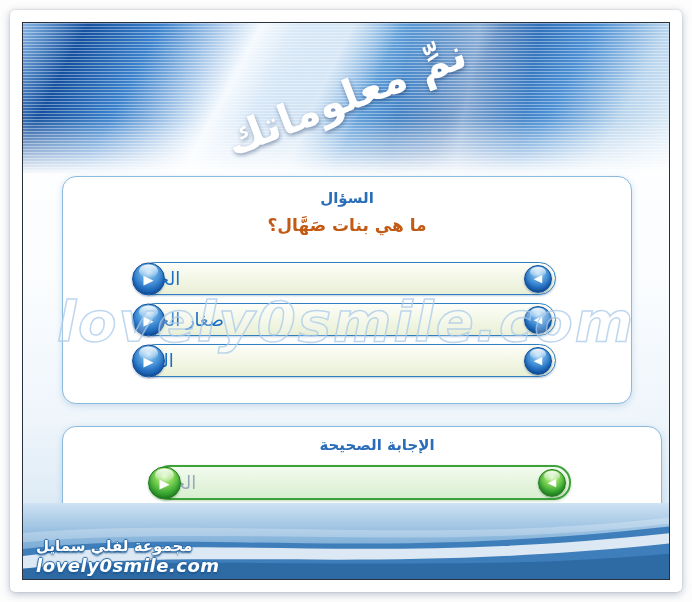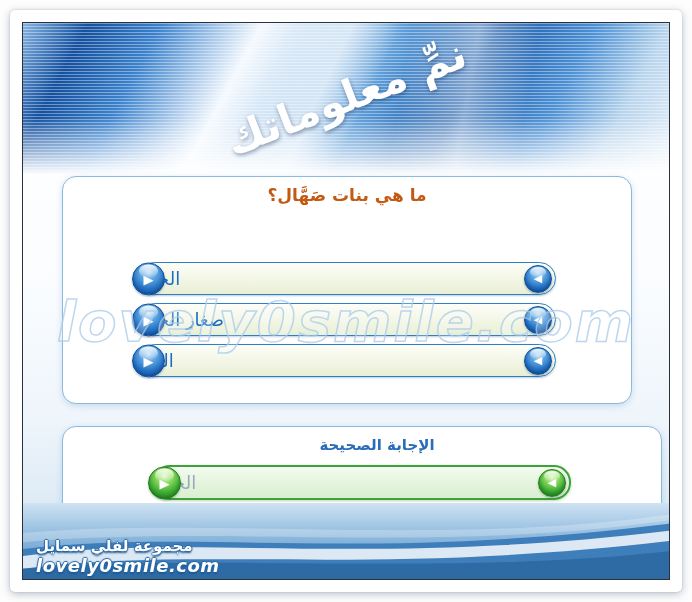--- a/index.html
+++ b/index.html
@@ -99,21 +99,21 @@
     border:1px solid #1f7a1e;
     box-shadow:inset 0 -2px 3px rgba(10,70,10,.35), 0 1px 2px rgba(20,80,20,.35);
   }
   .nav-btn::before {
     content:""; position:absolute; top:1px; left:18%; width:64%; height:42%;
     border-radius:50%;
     background:linear-gradient(rgba(255,255,255,.9), rgba(255,255,255,.05));
   }
   .glyph { position:relative; line-height:1; }
   
-  .footer { position:absolute; left:0; bottom:0; width:100%; height:76px; z-index:3; }
+  .footer { position:absolute; left:0; bottom:0; width:100%; height:76px; z-index:3;padding-left:24px; }
   .footer svg { position:absolute; left:0; top:0; width:100%; height:100%; }
   .footer-text { position:absolute; left:13px; bottom:3px; color:#ffffff; z-index:4; }
   .footer-ar {
     font-size:15px; font-weight:bold; direction:rtl; text-align:left;
     text-shadow:-1px 0 1px #2a6aa8, 1px 0 1px #2a6aa8, 0 -1px 1px #2a6aa8, 0 2px 2px #1c578f;
   }
   .footer-url {
     font-size:18px; font-weight:bold; font-style:italic; letter-spacing:.5px;
     text-shadow:-1px 0 1px #2a6aa8, 1px 0 1px #2a6aa8, 0 -1px 1px #2a6aa8, 0 2px 2px #1c578f;
   }
@@ -125,20 +125,21 @@
   <div class="card">
     <div class="inner">
 
       <div class="header">
         <div class="title" dir="rtl">نمِّ معلوماتك</div>
       </div>
 
       <div class="watermark">lovely0smile.com</div>
 
       <div class="panel qpanel">
+        <div class="section-label" dir="rtl">السؤال</div>
         <div class="question" dir="rtl">ما هي بنات صَهَّال؟</div>
 
         <div class="options">
 
           <div class="pill">
             <span class="nav-btn left blue">
               <span class="glyph">▶</span>
             </span>
             <span class="pill-label" dir="rtl">الخيل</span>
             <span class="nav-btn right blue">

